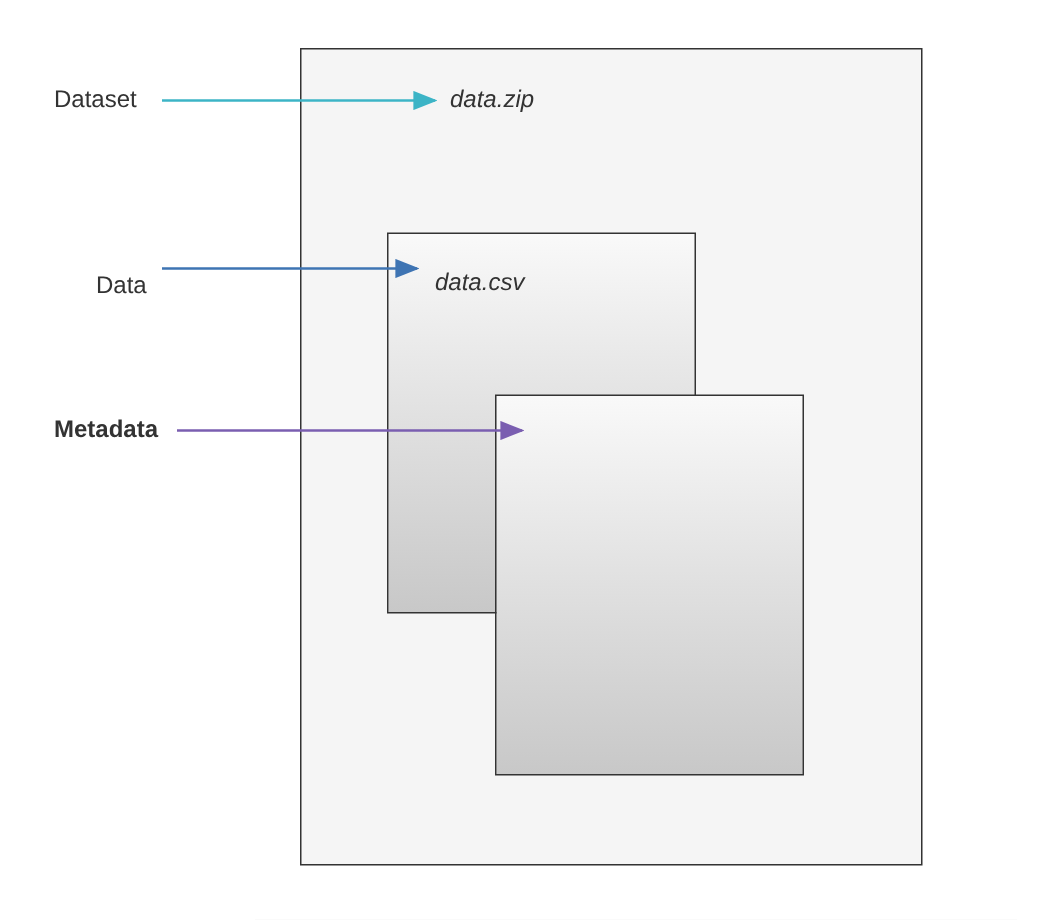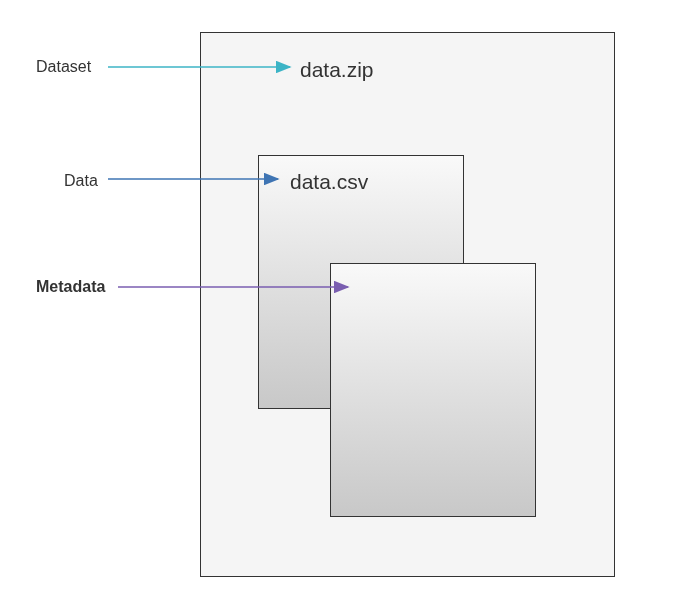--- a/index.html
+++ b/index.html
@@ -25,22 +25,23 @@
       background: #f5f5f5;
       border: 1.5px solid #333;
     }
     .file-box {
       position: absolute;
       border: 1.5px solid #333;
       background: linear-gradient(to bottom, #f9f9f9 0%, #e0e0e0 50%, #c8c8c8 100%);
     }
     .file-label {
       position: absolute;
-      font-size: 21px;
+      font-size: 16px;
       color: #333;
+      font-style: italic;
     }
     svg.arrows {
       position: absolute;
       top: 0; left: 0;
       width: 692px; height: 613px;
       pointer-events: none;
     }
   </style>
 </head>
 <body>
@@ -51,27 +52,27 @@
   </div>
 
   <div class="file-box" style="left:258px; top:155px; width:206px; height:254px;">
   </div>
 
   <div class="file-box" style="left:330px; top:263px; width:206px; height:254px;">
   </div>
 
   <div class="label" style="left:36px; top:58px;">Dataset</div>
 
-  <div class="label" style="left:64px; top:172px;">Data</div>
+  <div class="label" style="left:64px; top:182px;">Data</div>
 
   <div class="label" style="left:36px; top:278px;font-weight:bold;">Metadata</div>
 
   <div class="file-label" style="left:300px; top:58px;">data.zip</div>
 
-  <div class="file-label" style="left:290px; top:170px;">data.csv</div>
+  <div class="file-label" style="left:290px; top:180px;">data.csv</div>
 
 
   <svg class="arrows">
     <defs>
       <marker id="ah-dataset" markerWidth="10" markerHeight="8" refX="9" refY="4" orient="auto">
         <path d="M0,0 L10,4 L0,8 Z" fill="#3cb4c6"></path>
       </marker>
       <marker id="ah-data" markerWidth="10" markerHeight="8" refX="9" refY="4" orient="auto">
         <path d="M0,0 L10,4 L0,8 Z" fill="#3e74b3"></path>
       </marker>

